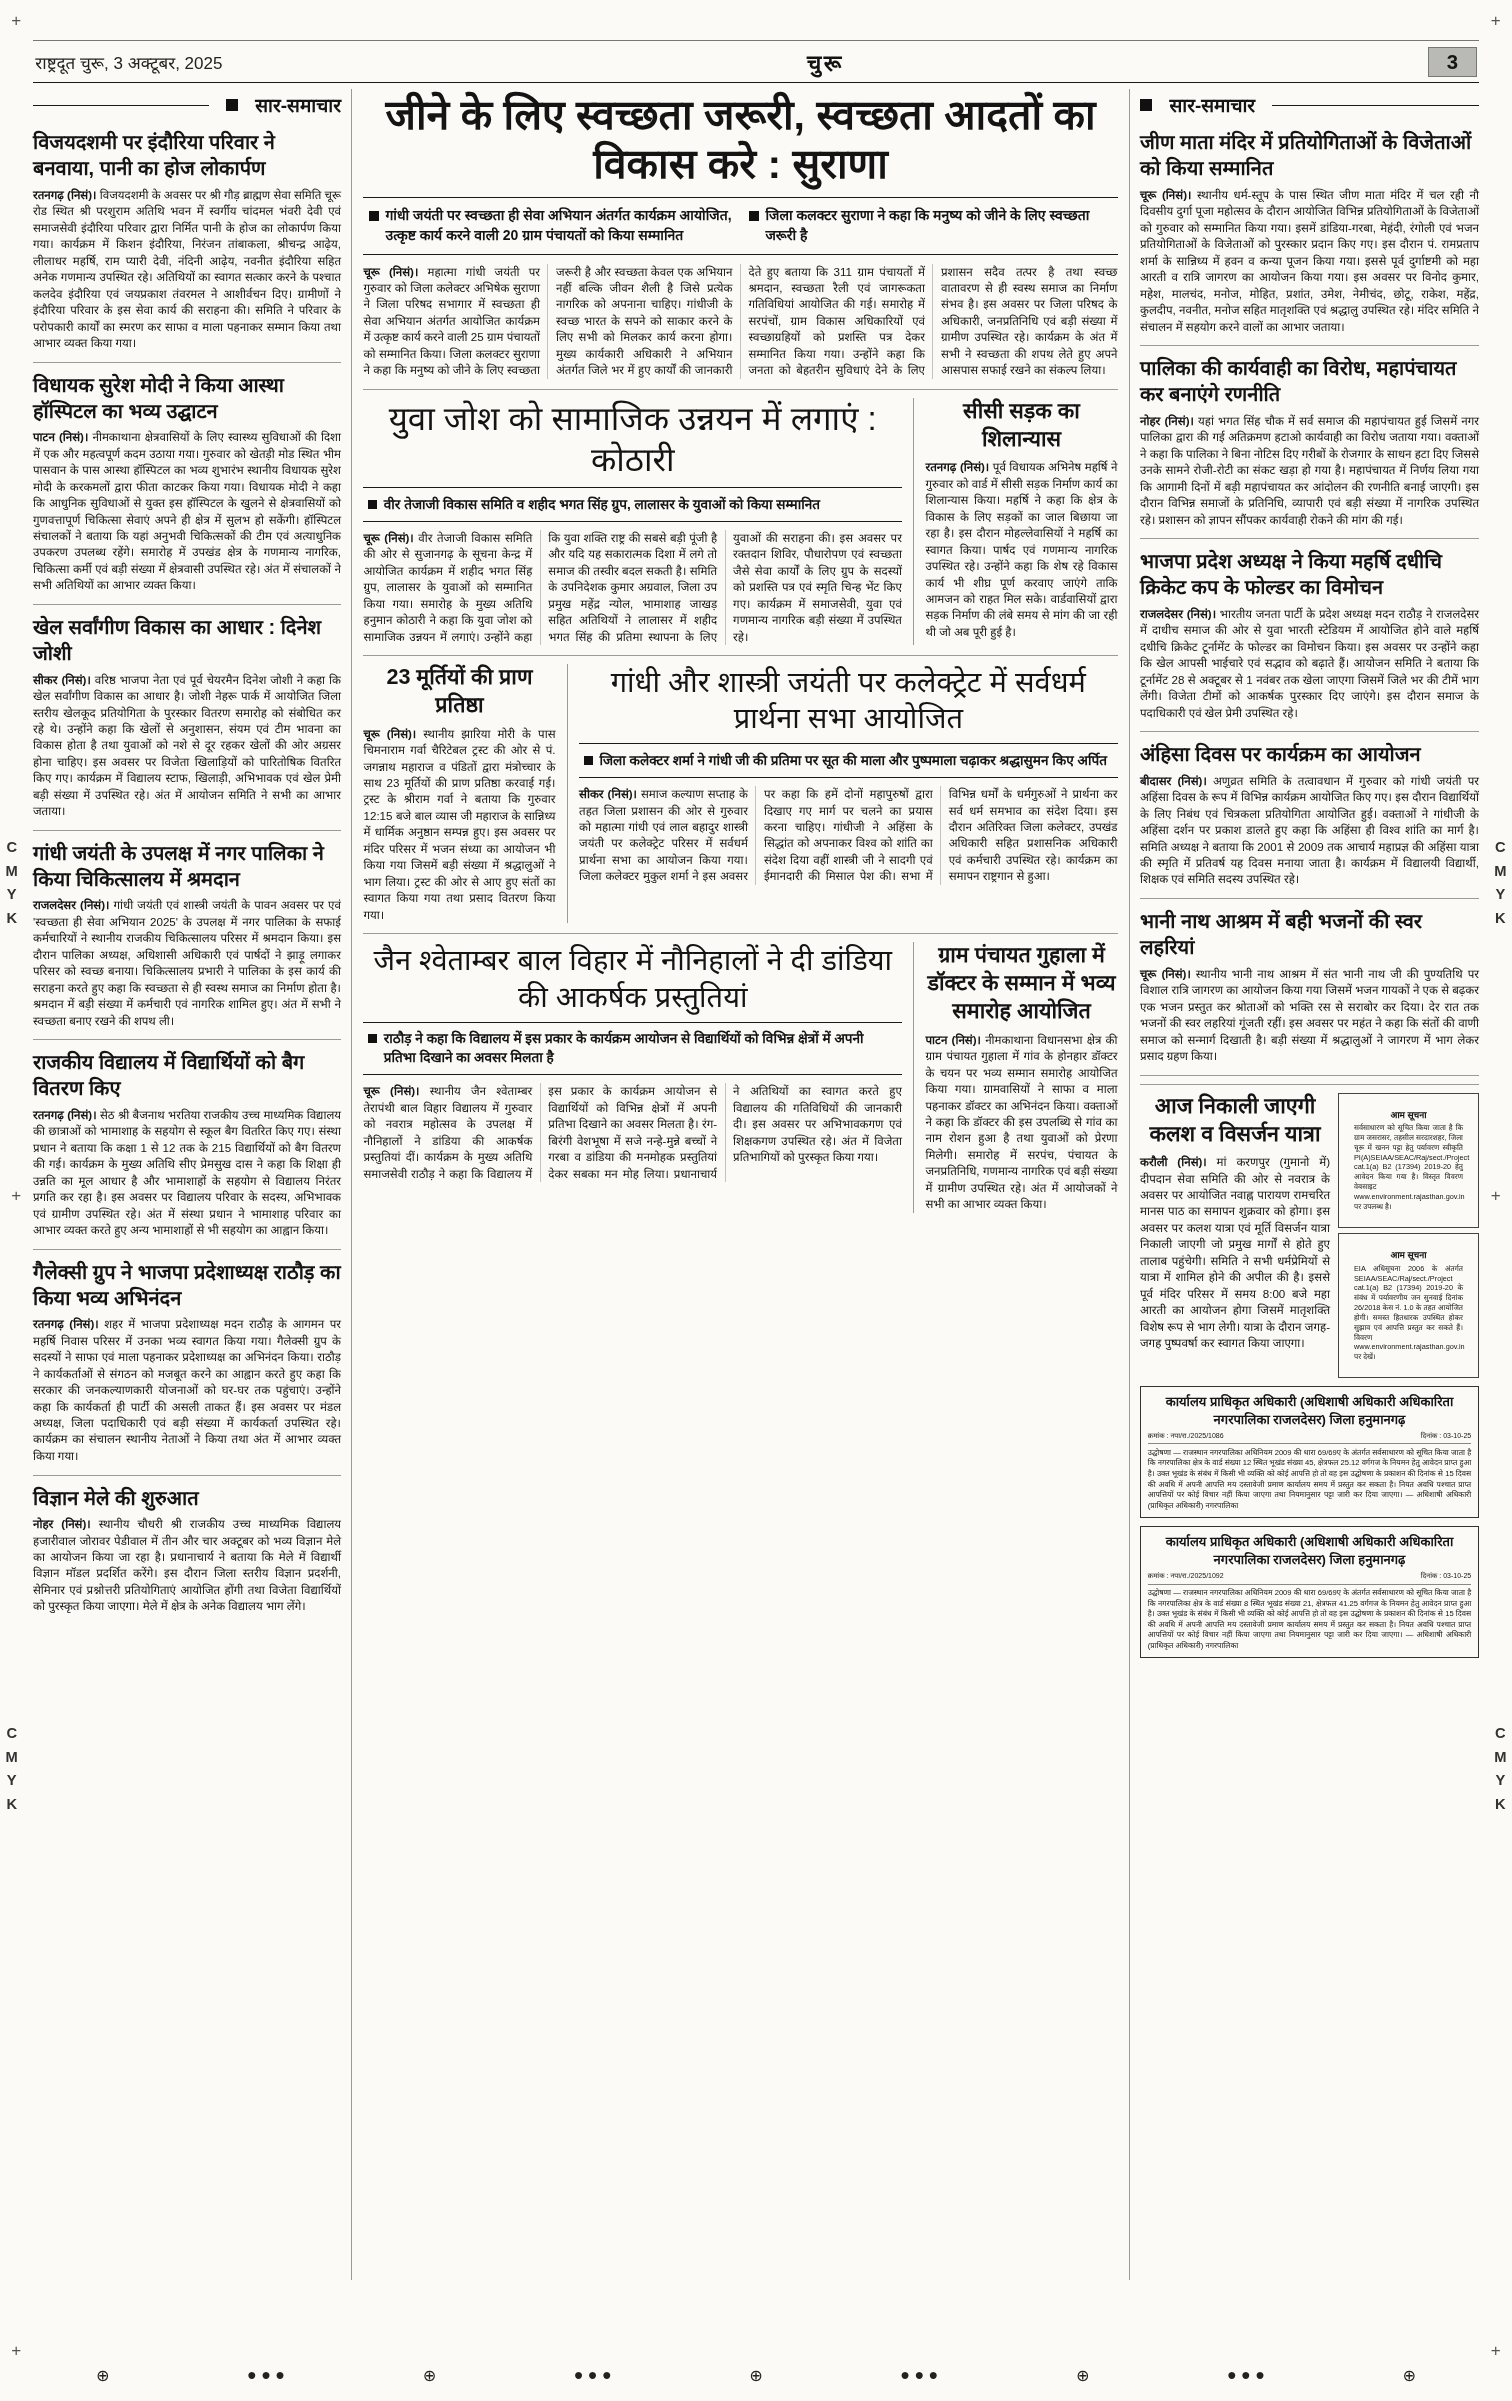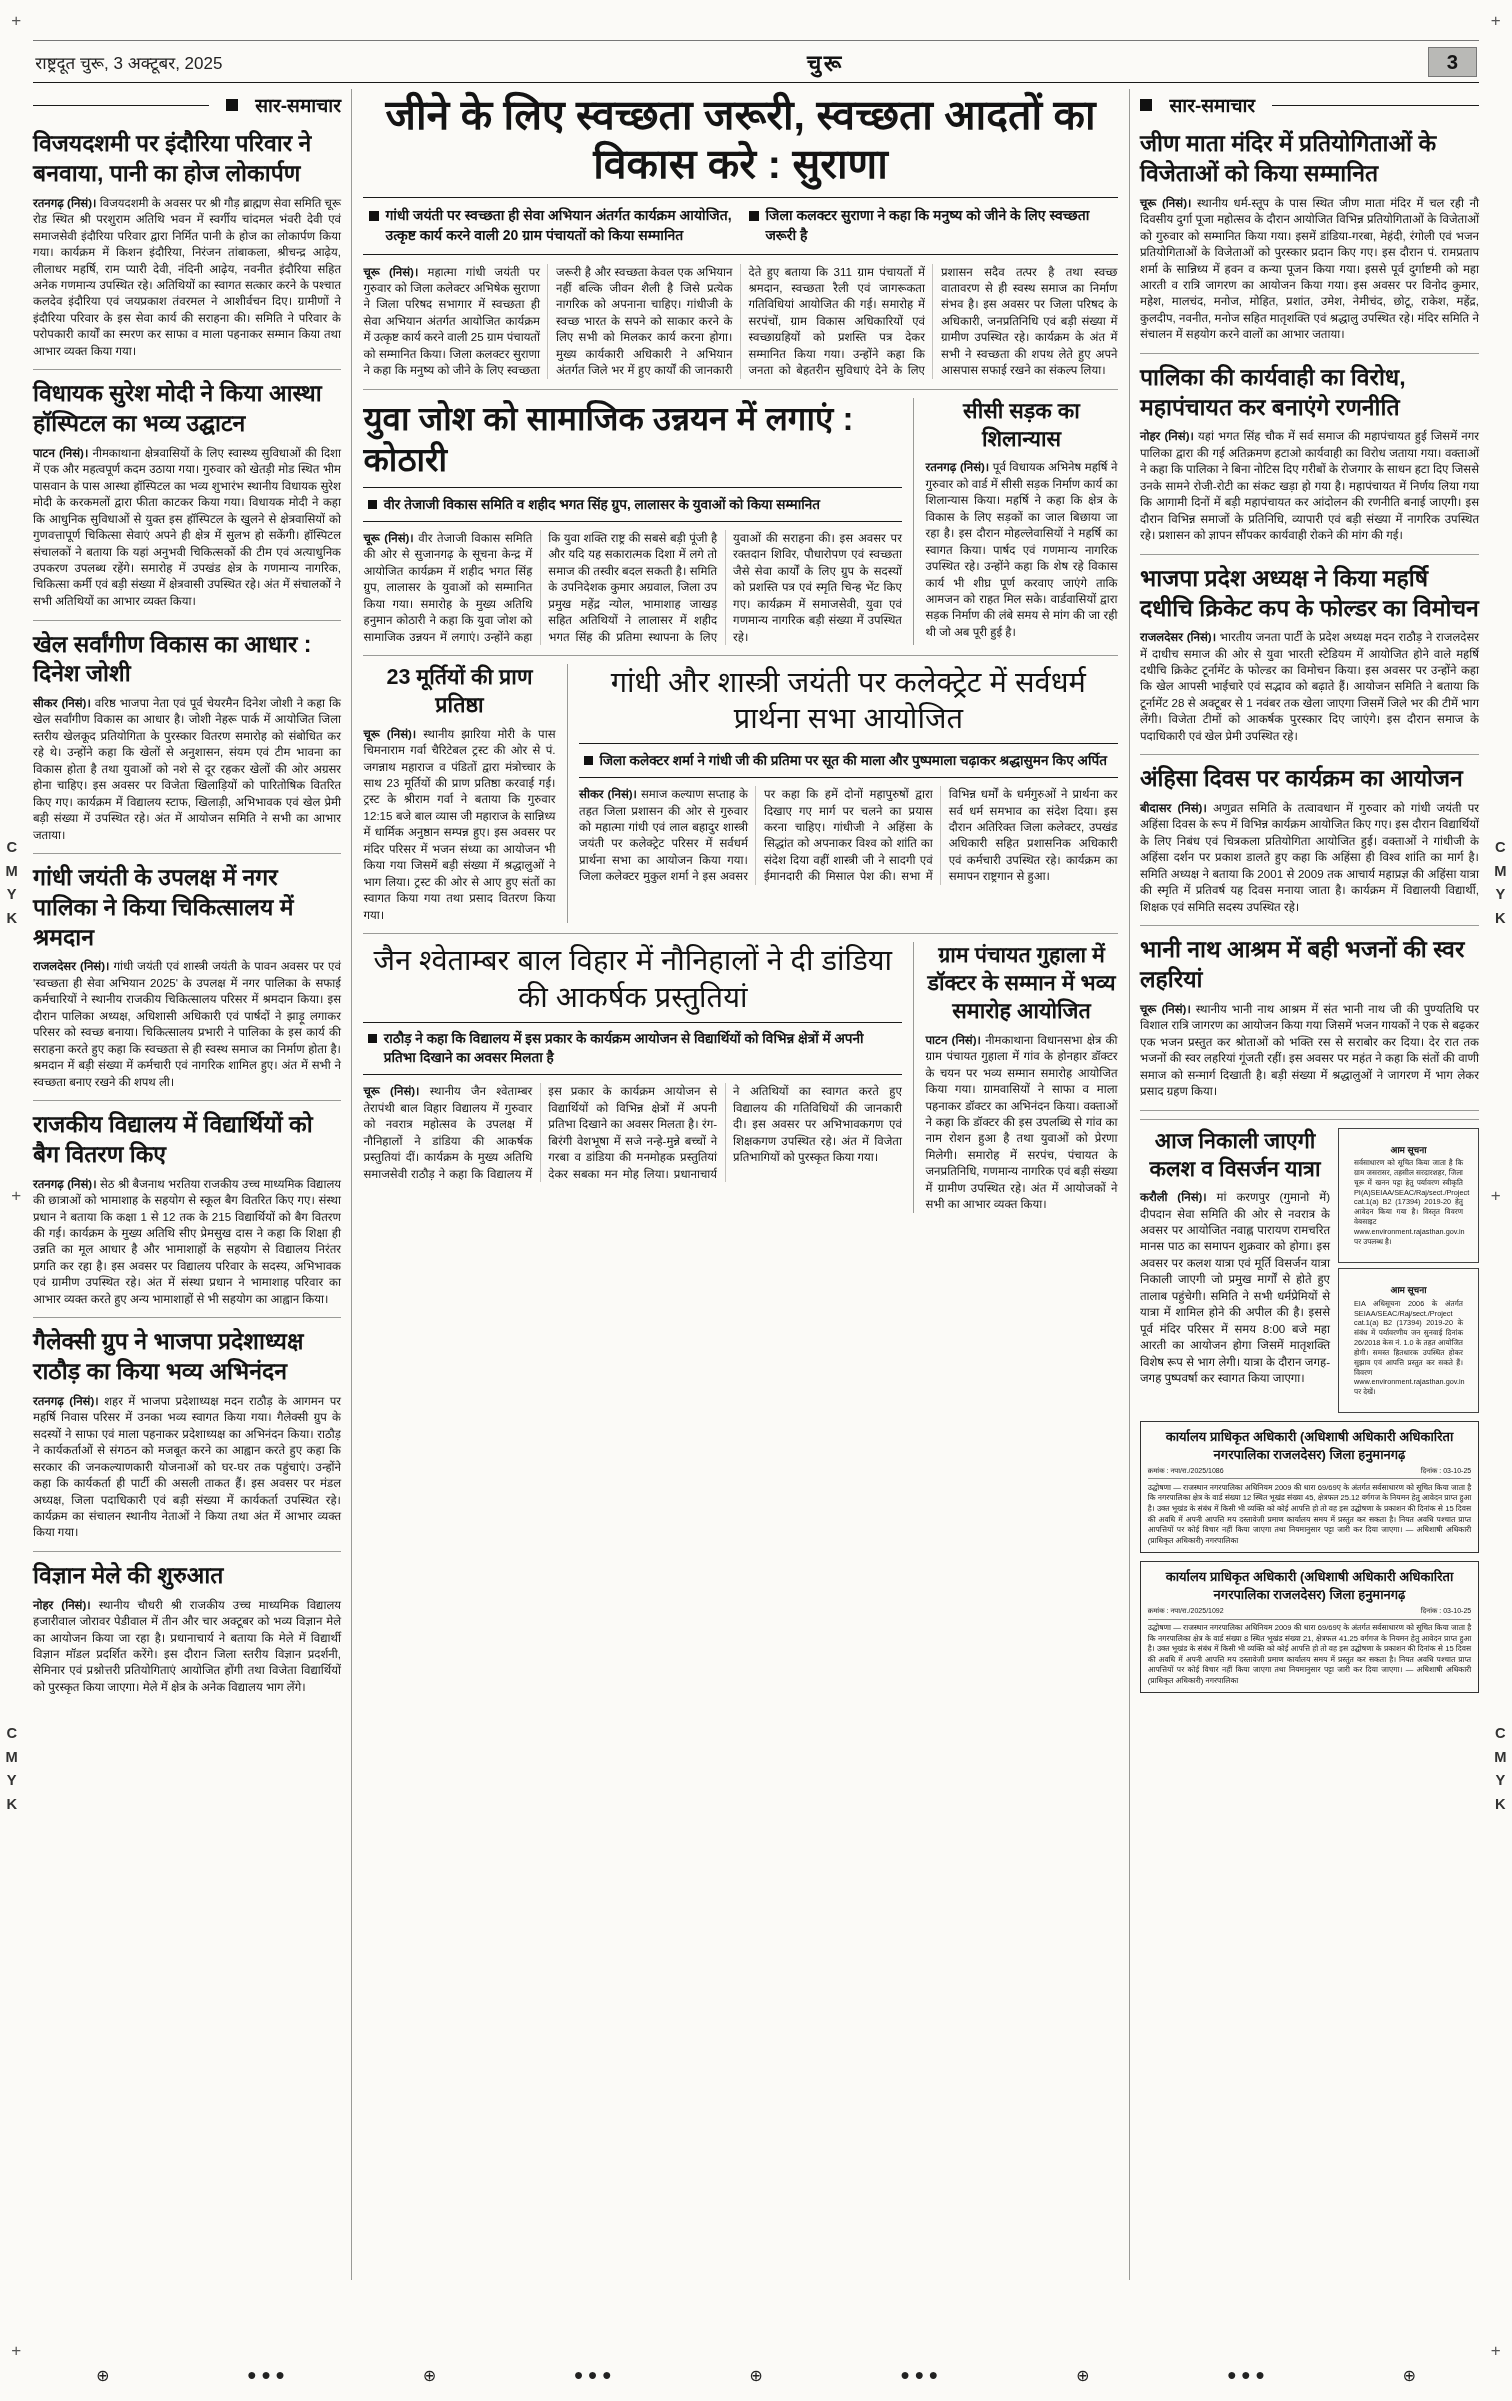--- a/index.html
+++ b/index.html
@@ -19,37 +19,37 @@
   .col-center{flex:1;padding:0 11.3px;min-width:0;}
   .col-right{width:339px;flex:none;padding-left:10.2px;border-left:0.6px solid #9a9a97;}
   
   .section-header{display:flex;align-items:center;gap:17px;margin:3.4px 0 2.3px;}
   .section-header .line{flex:1;border-top:1.7px solid #1a1a1a;}
   .section-header .sq{width:12.4px;height:12.4px;background:#111;flex:none;}
   .section-header .t{font-size:19px;font-weight:bold;white-space:nowrap;}
   
   .sa-article{padding:9px 0 10.2px;border-bottom:0.6px solid #9a9a97;}
   .sa-article:last-child{border-bottom:none;}
-  .sa-headline{margin:0 0 5.6px;font-size:23px;font-weight:bold;line-height:1.3;}
+  .sa-headline{margin:0 0 5.6px;font-size:20px;font-weight:bold;line-height:1.3;}
   .body-text{margin:0;font-size:11.6px;line-height:1.42;text-align:justify;}
   .dateline{font-weight:bold;}
   
   .lead-headline{margin:2.3px 0 8px;font-size:41px;font-weight:bold;text-align:center;line-height:1.2;}
   .deck{display:flex;gap:17px;border-top:1.1px solid #1a1a1a;border-bottom:1.1px solid #1a1a1a;
         padding:8px 5.6px;margin-bottom:9px;}
   .deck-item{flex:1;display:flex;gap:6.8px;font-size:14px;font-weight:bold;line-height:1.4;}
   .deck-item .bsq{width:9.6px;height:9.6px;background:#111;flex:none;margin-top:5.1px;}
   .cols4{column-count:4;column-gap:16px;column-rule:0.6px solid #c4c2bd;}
   .cols3{column-count:3;column-gap:16px;column-rule:0.6px solid #c4c2bd;}
   .center-row{display:flex;align-items:stretch;border-top:0.6px solid #9a9a97;margin-top:10.2px;padding-top:8px;}
   .center-main{flex:1;padding-right:11.3px;border-right:0.6px solid #9a9a97;min-width:0;}
   .center-side{width:192px;flex:none;padding-left:11.3px;}
   .center-side-l{width:192px;flex:none;padding-right:11.3px;border-right:0.6px solid #9a9a97;}
   .center-wide{flex:1;padding-left:11.3px;min-width:0;}
-  .h2-headline{margin:0 0 6.8px;font-size:33px;font-weight:bold;text-align:left;line-height:1.25;}
+  .h2-headline{margin:0 0 6.8px;font-size:33px;font-weight:normal;text-align:center;line-height:1.25;}
   .h2b-headline{margin:0 0 6.8px;font-size:29px;font-weight:normal;text-align:center;line-height:1.25;}
   .h3-headline{margin:0 0 5.6px;font-size:21.5px;font-weight:bold;text-align:center;line-height:1.3;}
   .deck-single{display:flex;gap:6.8px;border-top:1.1px solid #1a1a1a;border-bottom:1.1px solid #1a1a1a;
                padding:6.8px 4.5px;margin-bottom:8px;font-size:13.6px;font-weight:bold;line-height:1.4;}
   .deck-single .bsq{width:9px;height:9px;background:#111;flex:none;margin-top:4.5px;}
   
   .kalash-row{display:flex;gap:8px;border-top:0.6px solid #9a9a97;margin-top:8px;padding-top:8px;}
   .kalash-art{flex:1;min-width:0;}
   .notice-stack{width:141px;flex:none;display:flex;flex-direction:column;gap:5.6px;}
   .notice-small{border:0.6px solid #444;padding:15px;font-size:7.3px;line-height:1.35;text-align:justify;}

